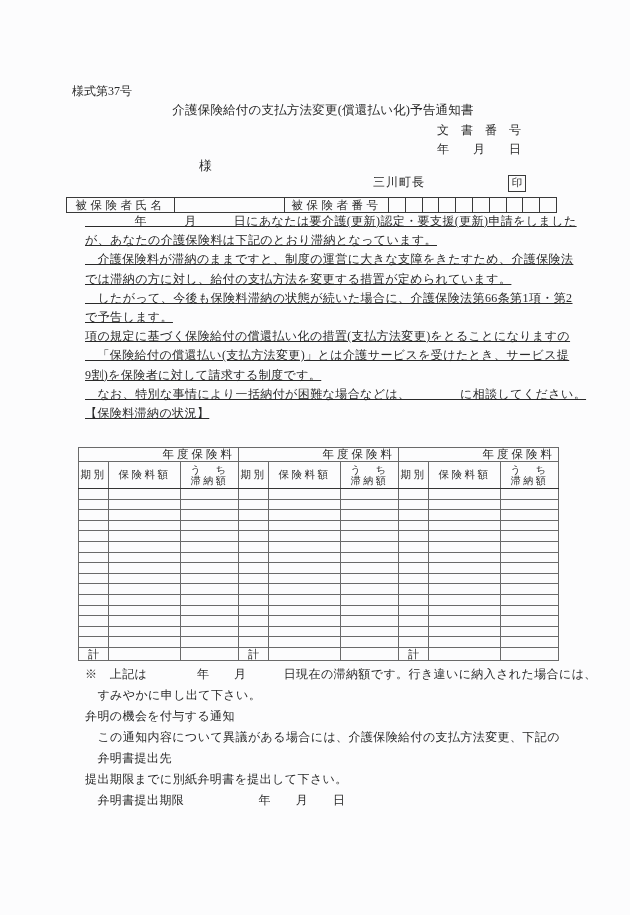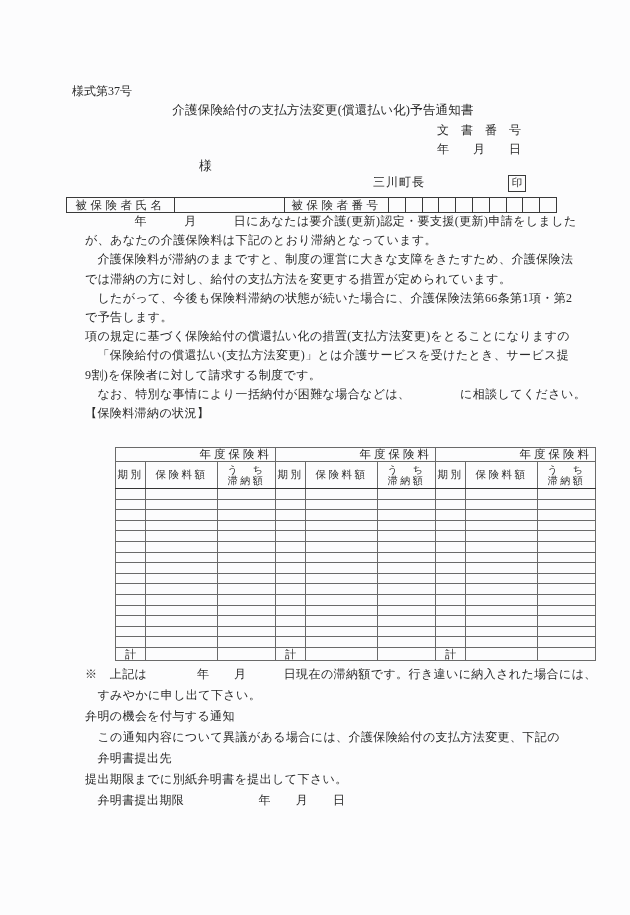--- a/index.html
+++ b/index.html
@@ -18,24 +18,24 @@
   .seal-box{
     position:absolute;left:508px;top:175px;width:16px;height:15px;
     border:1px solid #3a3a3a;display:flex;align-items:center;justify-content:center;
     font-size:10.5px;line-height:1;
   }
   
   .insured{position:absolute;left:66px;top:197px;width:491px;border-collapse:collapse;table-layout:fixed;font-size:11.5px;}
   .insured td{border:1px solid #3a3a3a;height:14px;padding:0;line-height:14px;overflow:hidden;margin-top:26px;}
   .insured .ilabel{text-align:center;letter-spacing:3.5px;}
   
-  .body-text{position:absolute;left:85px;top:212px;font-size:12px;letter-spacing:0.4px;line-height:19.2px;white-space:nowrap;}
+  .body-text{position:absolute;left:85px;top:212px;font-size:12px;letter-spacing:0.4px;line-height:19.2px;white-space:nowrap;text-decoration:underline;}
   .footer-text{position:absolute;left:85px;top:664px;font-size:12px;letter-spacing:0.4px;line-height:21px;white-space:nowrap;}
   
-  .arrears{position:absolute;left:78px;top:447px;width:480px;border-collapse:collapse;table-layout:fixed;border:1.5px solid #333;margin-left:37px;}
+  .arrears{position:absolute;left:78px;top:447px;width:480px;border-collapse:collapse;table-layout:fixed;border:1.5px solid #333;}
   .arrears th,.arrears td{border:1px solid #6a6a6a;padding:0;font-weight:normal;overflow:hidden;}
   .arrears .gs{border-left:1.5px solid #333;}
   .arrears .year-th{height:13px;font-size:11.5px;letter-spacing:3px;text-align:right;padding-right:3px;line-height:13px;}
   .arrears .hdr2 th{height:26px;font-size:10.5px;letter-spacing:2.5px;line-height:12px;border-bottom:1.5px solid #333;text-align:center;}
   .arrears .uchi div{line-height:11px;font-size:10px;letter-spacing:2.5px;text-align:center;}
   .arrears tbody td{height:9.6px;}
   .arrears .total td{border-top:1.5px solid #333;height:12px;font-size:11px;text-align:center;line-height:12px;}
 </style>
 </head>
 <body>

